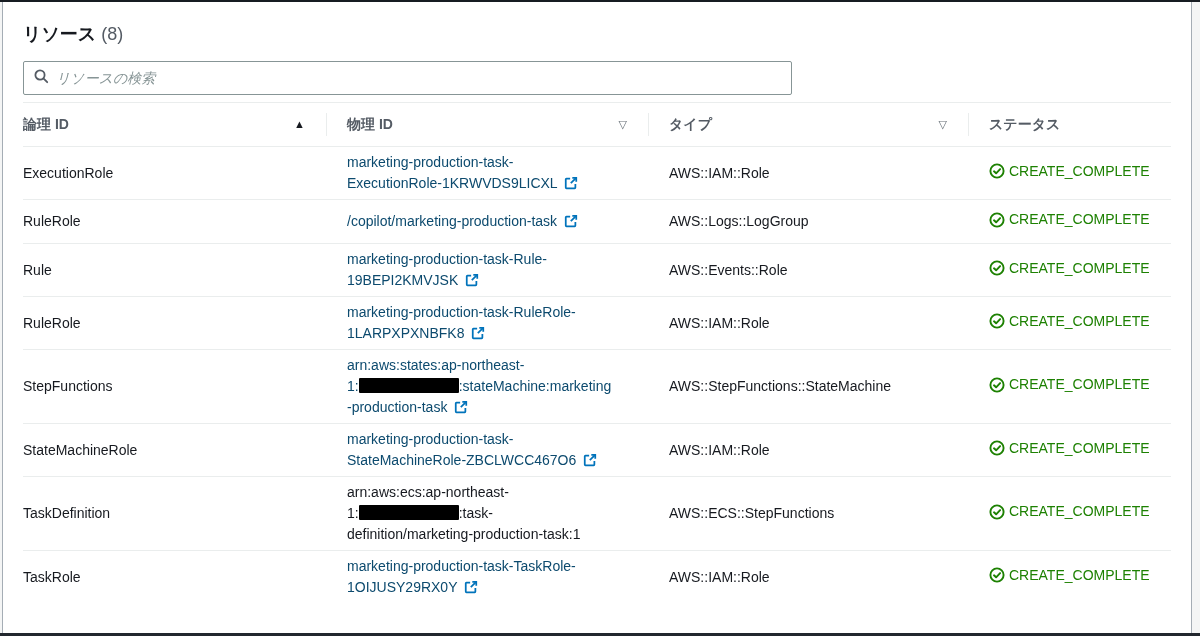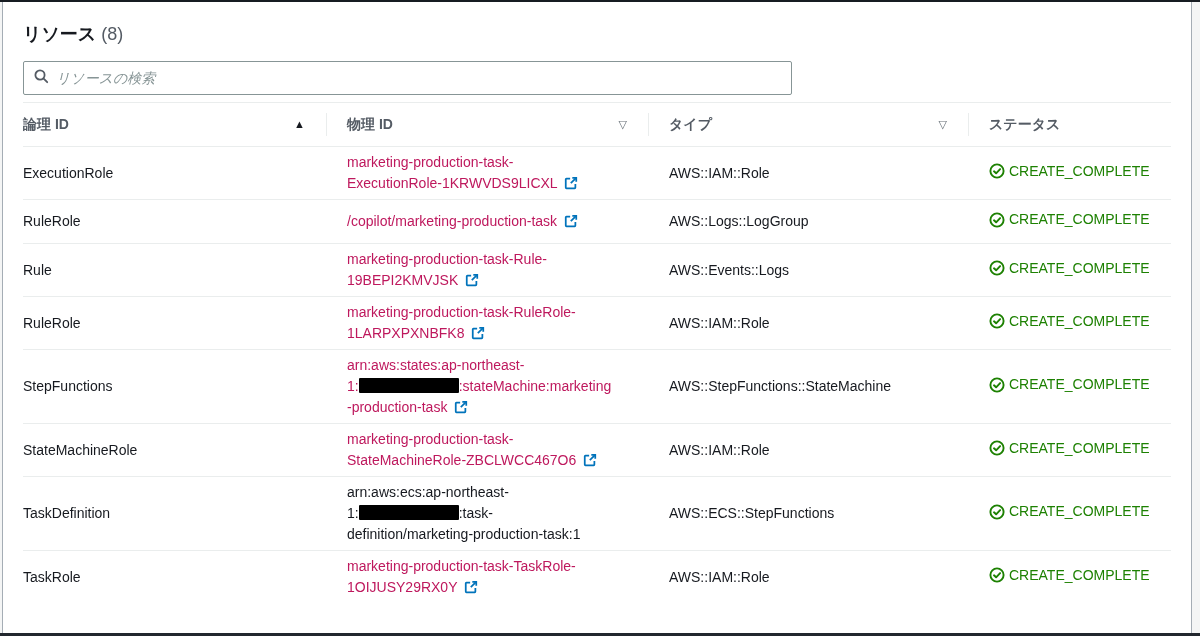--- a/index.html
+++ b/index.html
@@ -56,21 +56,21 @@
   .caret-outline { color:#687078; }
   .vsep { position:absolute; right:0; top:10px; bottom:10px; width:1px; background:#eaeded; }
 
   td {
     font-size:14px; color:#16191f; line-height:21px;
     height:44px; vertical-align:middle;
     padding:5px 20px 5px 0;
   }
   tbody tr + tr td { border-top:1px solid #eaeded; }
 
-  .res-link { color:#be185d; text-decoration:none;text-align:right; }
+  .res-link { color:#0c4a6e; text-decoration:none;text-align:right; }
   .res-plain { color:#16191f; }
   .res-link svg { vertical-align:-2px; margin-left:3px; }
   .redacted {
     display:inline-block; width:100px; height:15px; background:#000;
     vertical-align:-2px; border-radius:1px;
   }
 
   .status { display:inline-flex; align-items:center; gap:4px; color:#1d8102; }
   .status svg { flex:0 0 auto; }
 </style>
@@ -174,21 +174,21 @@
     </td>
   </tr>
 
   <tr>
     <td>Rule</td>
     <td><a href="#" class="res-link">marketing-production-task-Rule-<br>19BEPI2KMVJSK <svg width="14" height="14" viewBox="0 0 16 16">
                   <path d="M13 9v4.2a0.8 0.8 0 0 1-0.8 0.8H2.8A0.8 0.8 0 0 1 2 13.2V3.8A0.8 0.8 0 0 1 2.8 3H7" fill="none" stroke="#0073bb" stroke-width="2"></path>
                   <path d="M9.5 2H14v4.5" fill="none" stroke="#0073bb" stroke-width="2"></path>
                   <path d="M13.6 2.4 L7.8 8.2" fill="none" stroke="#0073bb" stroke-width="2"></path>
                 </svg></a></td>
-    <td>AWS::Events::Logs</td>
+    <td>AWS::Events::Role</td>
     <td>
       <span class="status">
         <svg width="16" height="16" viewBox="0 0 16 16">
           <circle cx="8" cy="8" r="6.6" fill="none" stroke="#1d8102" stroke-width="1.9"></circle>
           <path d="M5 8.3 L7.1 10.3 L11.1 6.1" fill="none" stroke="#1d8102" stroke-width="1.9" stroke-linecap="round" stroke-linejoin="round"></path>
         </svg>
         <span>CREATE_COMPLETE</span>
       </span>
     </td>
   </tr>

